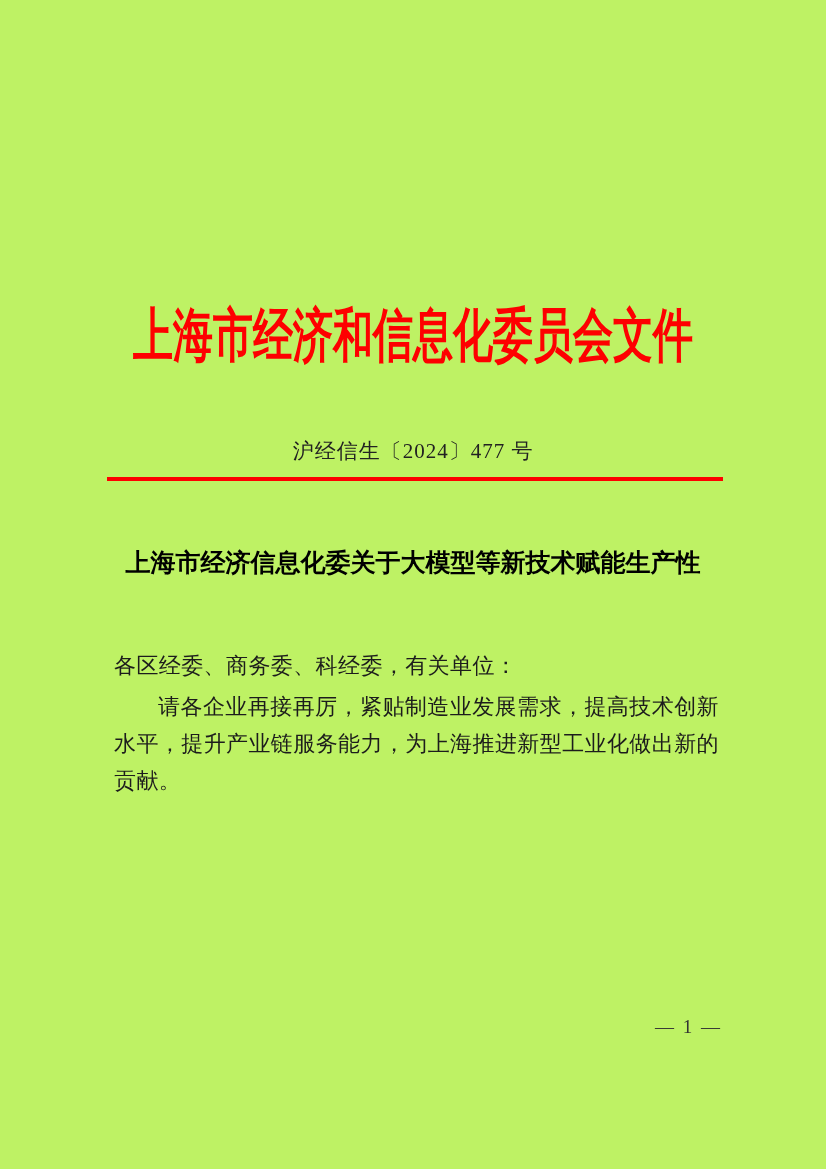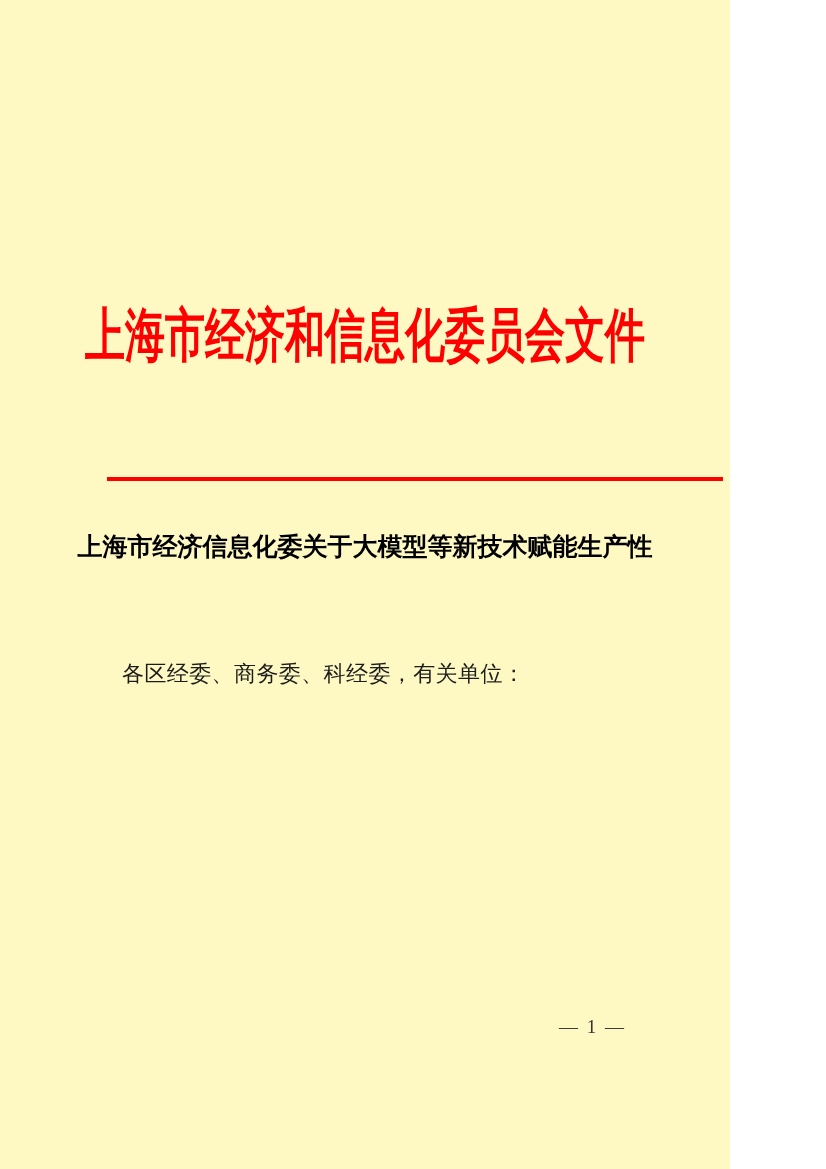--- a/index.html
+++ b/index.html
@@ -2,23 +2,23 @@
 <html><head>
 <meta charset="utf-8">
 <style>
   html, body {
     margin: 0;
     padding: 0;
     background: #ffffff;
   }
   .page {
     position: relative;
-    width: 730px;
+    width: 826px;
     height: 1169px;
-    background: #fef9c3;
+    background: #bef264;
     overflow: hidden;
     font-family: "Liberation Serif", "DejaVu Serif", serif;
     color: #1c1c1c;
   }
   
   .agency-banner {
     position: absolute;
     top: 296px;
     left: 0;
     width: 100%;
@@ -51,42 +51,42 @@
     width: 616px;
     height: 4px;
     background: #fe0000;
   }
   
   .notice-title {
     position: absolute;
     top: 528px;
     left: 40px;
     right: 40px;
-    margin: 0;
+    margin: 16px;
     text-align: center;
     font-size: 25px;
     font-weight: 700;
     line-height: 38px;
     color: #000000;
   }
   
   .doc-body {
     position: absolute;
     top: 643px;
     left: 110px;
     width: 613px;
     font-size: 22px;
     line-height: 37px;
     text-align: justify;
     text-justify: inter-ideograph;
     letter-spacing: 0.4px;
     color: #1c1c1c;
   }
   .doc-body p {
-    margin: 12px;
+    margin: 4px;
   }
   .doc-body p.indent {
     text-indent: 2em;
   }
   
   .page-number {
     position: absolute;
     top: 1016px;
     left: 0;
     right: 104px;
@@ -97,26 +97,28 @@
     white-space: nowrap;
   }
 </style>
 </head>
 <body>
 
 <div class="page">
 
   <div class="agency-banner">上海市经济和信息化委员会文件</div>
 
+  <div class="doc-number">沪经信生〔2024〕477 号</div>
 
   <div class="red-line"></div>
 
   <h1 class="notice-title">
     <span>上海市经济信息化委关于大模型等新技术赋能生产性</span><br>
   </h1>
 
   <div class="doc-body">
     <p>各区经委、商务委、科经委，有关单位：</p>
+    <p class="indent">请各企业再接再厉，紧贴制造业发展需求，提高技术创新水平，提升产业链服务能力，为上海推进新型工业化做出新的贡献。</p>
   </div>
 
   <div class="page-number">— 1 —</div>
 
 </div>
 
 </body></html>

